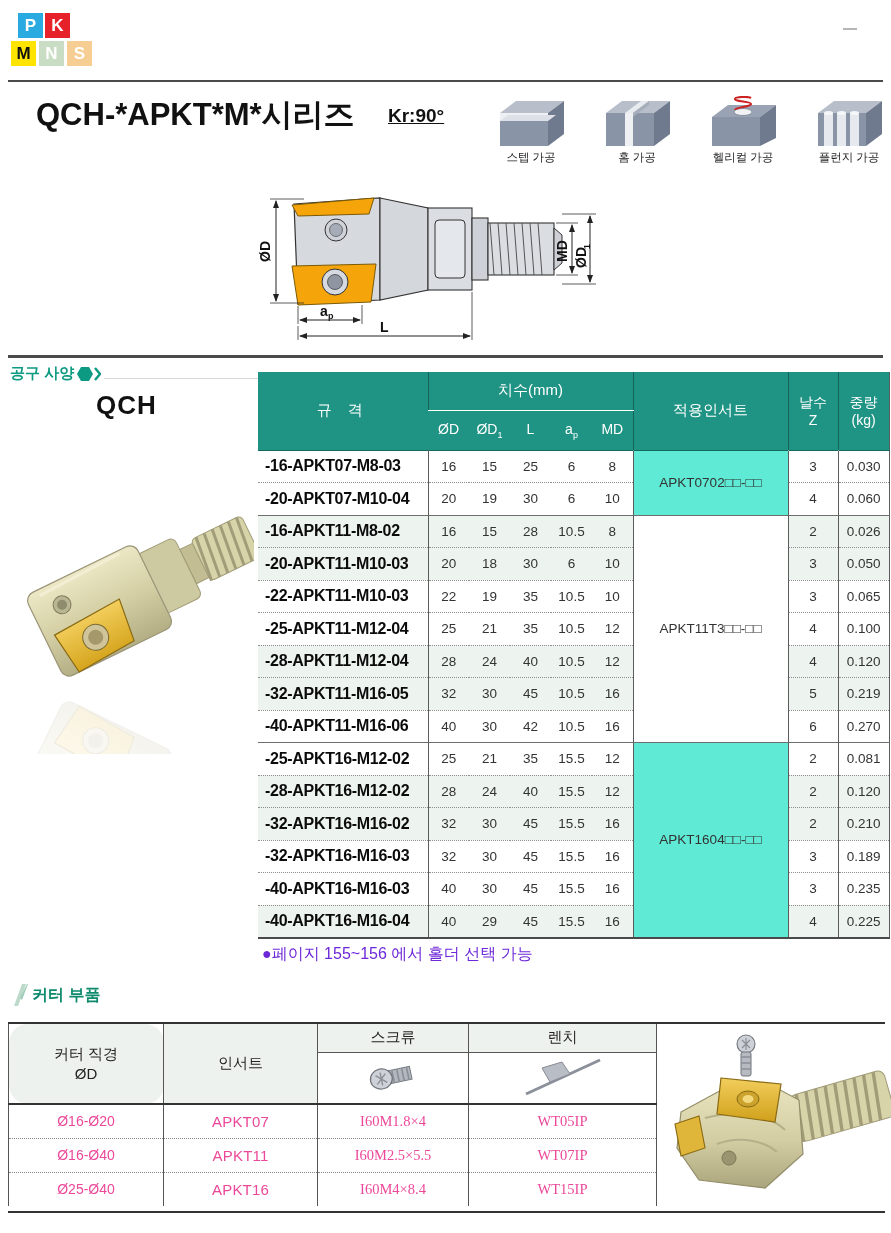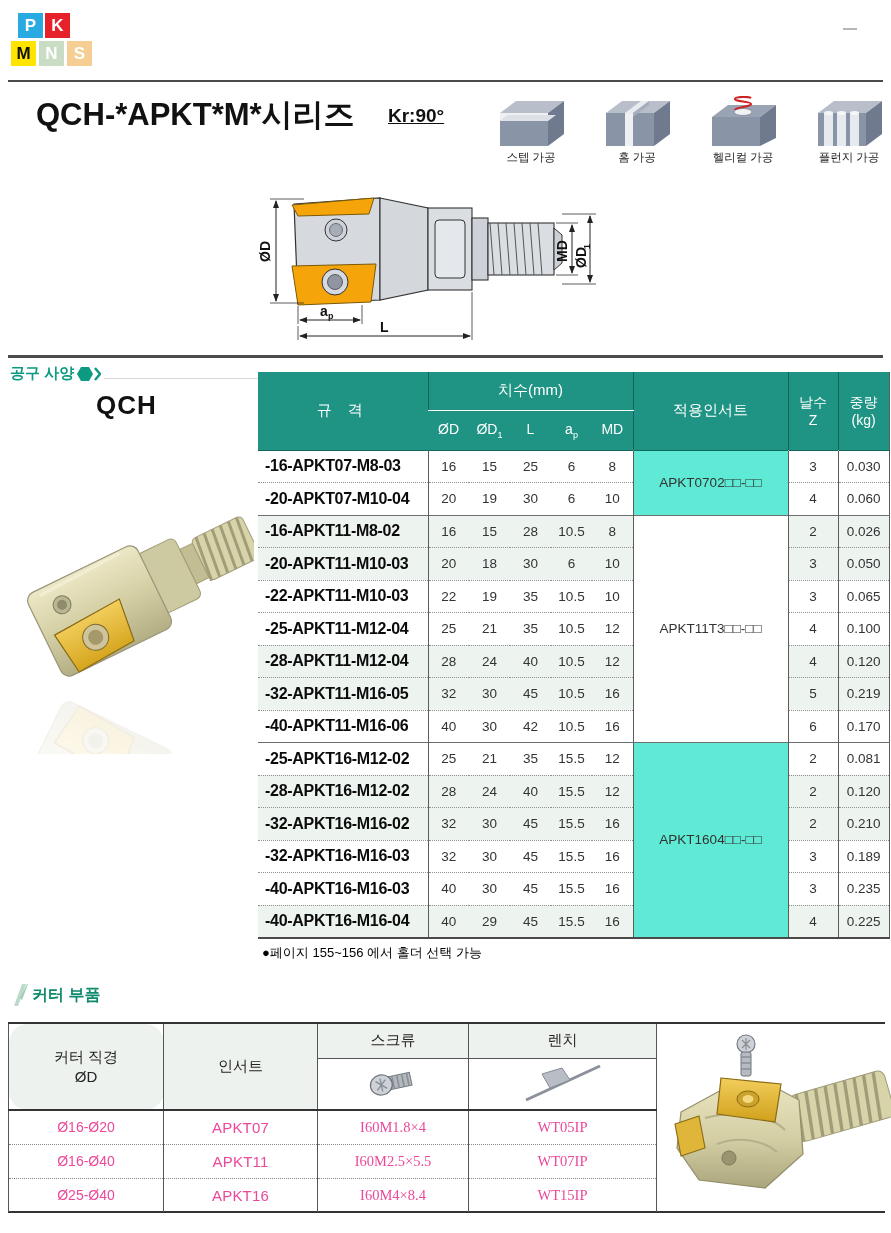--- a/index.html
+++ b/index.html
@@ -52,33 +52,33 @@
   #spec-table tbody tr:first-child td { border-top:none; }
   #spec-table tbody tr.group-start td { border-top:1px solid #6e6e6e; }
   #spec-table tbody tr:first-child.group-start td { border-top:none; }
   #spec-table td.spec-cell { font-weight:bold; font-size:16px; color:#0b0b0b; text-align:left; padding-left:7px; border-right:1px solid #5c5c5c; letter-spacing:-0.3px; }
   #spec-table td.insert-cell { border-left:1px solid #5c5c5c; border-right:1px solid #5c5c5c; background:#5eead4; }
   #spec-table td.w-cell { border-left:1px solid #5c5c5c;margin-left:37px; }
   #spec-table { border-right:1px solid #5c5c5c; border-bottom:2px solid #4a4a4a; }
   #spec-table tbody tr.tint td { background:#edf4f0; }
   #spec-table tbody tr.tint td.insert-cell { background:#fff; }
 
-  #spec-note { left:262px; top:944px; position:absolute; font-size:13px; color:#000000; }
+  #spec-note { left:262px; top:944px; position:absolute; font-size:16px; color:#6d28d9; }
 
   
   #sec-parts { left:14px; top:984px; position:absolute; display:flex; align-items:center; gap:4px; font-size:16px; font-weight:bold; color:#0f8a6d; }
 
   #parts-wrap { left:8px; top:1022px; width:877px; height:191px; position:absolute; border-top:2px solid #333; border-bottom:2px solid #333; }
   #parts-table { width:649px; position:absolute; left:0; top:0; }
   #parts-table th, #parts-table td { border-left:1px solid #555; }
   #parts-table th:first-child, #parts-table td:first-child { border-left:1px solid #555;border-radius:19px; }
   #parts-table { border-right:1px solid #555; }
   #parts-table thead th { font-weight:normal; font-size:15px; color:#222; vertical-align:middle; }
   .pt-diam, .pt-insert, .pt-screw-label, .pt-wrench-label { background:#eef2ef; }
-  .pt-screw-label, .pt-wrench-label { height:34px; border-bottom:1px solid #555; }
+  .pt-screw-label, .pt-wrench-label { height:28px; border-bottom:1px solid #555; }
   .pt-images th { height:52px; background:#fff; border-bottom:2px solid #333; }
   .pt-diam, .pt-insert { border-bottom:2px solid #333; }
   .pt-diam .two-line div { line-height:20px; }
   #parts-table tbody td { height:34px; text-align:center; font-size:14px; color:#ec4899; border-top:1px dotted #888; }
   #parts-table tbody tr:first-child td { border-top:none; }
   #parts-table tbody td.insert-col { font-size:15px; font-weight:500; letter-spacing:0.2px; }
   #parts-table tbody td.screw-col, #parts-table tbody td.wrench-col { font-family:"Liberation Serif", serif; font-size:14.5px; }
   #photo-right { position:absolute; left:657px; top:2px; }
 
   .dimtxt { font-size:14px; font-weight:bold; fill:#111; }
@@ -372,21 +372,21 @@
             <td class="w-cell">0.219</td>
           </tr>
           <tr>
             <td class="spec-cell">-40-APKT11-M16-06</td>
             <td class="dim-cell">40</td>
             <td class="dim-cell">30</td>
             <td class="dim-cell">42</td>
             <td class="dim-cell">10.5</td>
             <td class="dim-cell">16</td>
             <td class="z-cell">6</td>
-            <td class="w-cell">0.170</td>
+            <td class="w-cell">0.270</td>
           </tr>
           <tr class="group-start">
             <td class="spec-cell">-25-APKT16-M12-02</td>
             <td class="dim-cell">25</td>
             <td class="dim-cell">21</td>
             <td class="dim-cell">35</td>
             <td class="dim-cell">15.5</td>
             <td class="dim-cell">12</td>
             <td class="insert-cell" rowspan="6">APKT1604□□-□□</td>
             <td class="z-cell">2</td>

